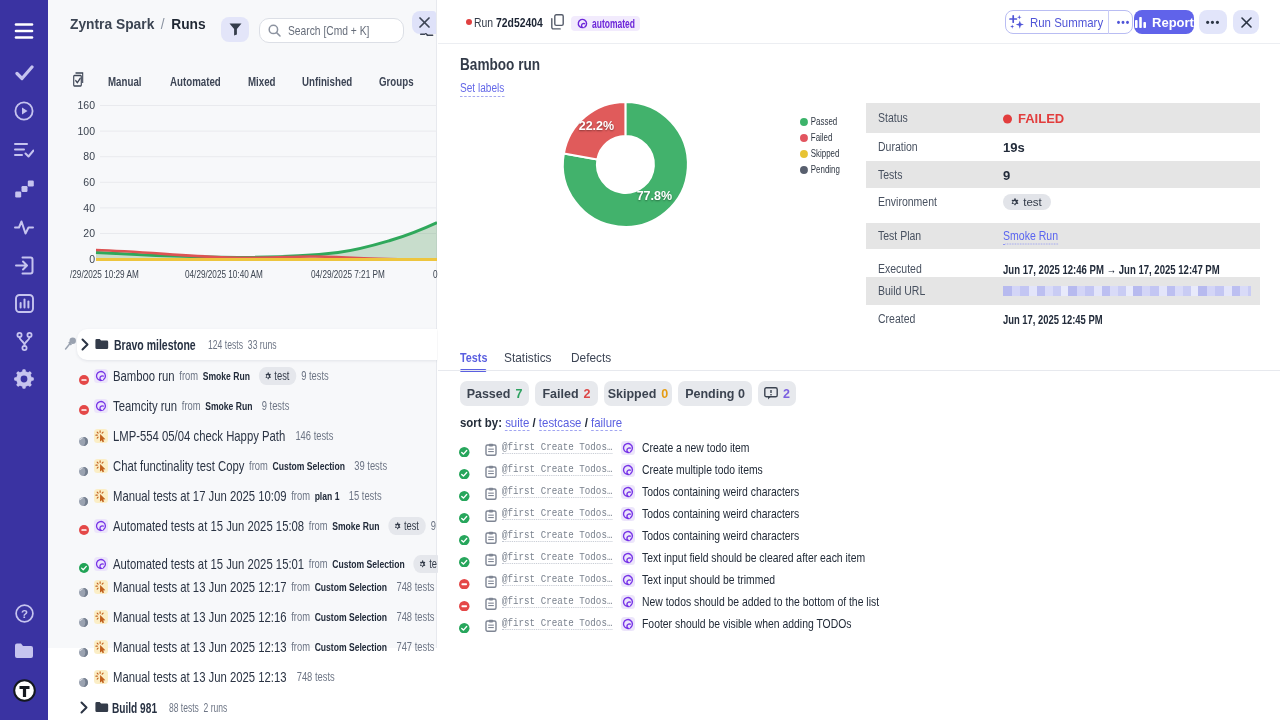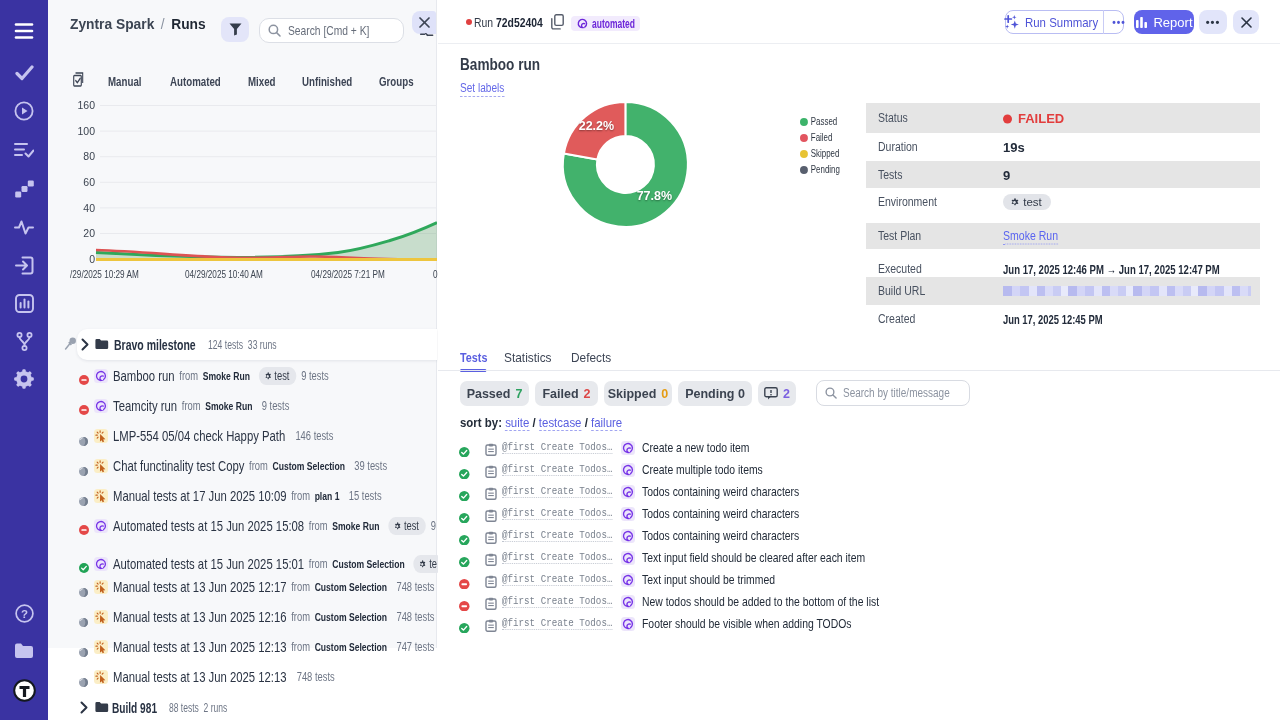--- a/index.html
+++ b/index.html
@@ -514,34 +514,34 @@
       <svg class="abs" style="left:113px;top:14px" width="13" height="16" viewBox="0 0 13 16">
           <rect x="3.8" y="0.8" width="8.4" height="10.6" rx="1.4" stroke="#565d6b" stroke-width="1.4" fill="none"></rect>
           <path d="M9.2 14.9 h-6.6 a1.6 1.6 0 0 1-1.8-1.8 v-8.3" stroke="#565d6b" stroke-width="1.4" fill="none" stroke-linecap="round"></path>
         </svg>
       <div id="autochip" style="top:16px;height:15px;border-radius:4px">
           <svg width="13" height="13" viewBox="0 0 16 16">
             <path d="M11 12.1 A5.1 5.1 0 1 0 8.4 13.1 A2.6 2.6 0 1 1 10.6 8.2" stroke="#6d28d9" stroke-width="1.7" fill="none" stroke-linecap="round"></path>
           </svg>
           <span class="tw"><span>automated</span></span>
         </div>
-      <div class="tb-btn" style="left:567px;width:119px;border:1px solid #b9bdf3;color:#4f54d7;font-weight:500">
+      <div class="tb-btn" style="left:567px;width:128px;border:1px solid #b9bdf3;color:#4f54d7;font-weight:500">
         <svg width="17" height="17" viewBox="0 0 17 17" style="margin-right:5px;flex-shrink:0">
             <g stroke="#4f54d7" stroke-width="1.7" stroke-linecap="round">
               <line x1="5.2" y1="1.8" x2="5.2" y2="8.2"></line>
               <line x1="2" y1="5" x2="8.4" y2="5"></line>
             </g>
             <path d="M11.8 6.5 l1 3.1 l3.1 1 l-3.1 1 l-1 3.1 l-1-3.1 l-3.1-1 l3.1-1 Z" fill="#4f54d7"></path>
             <path d="M11.3 1 l0.55 1.75 l1.75 0.55 l-1.75 0.55 l-0.55 1.75 l-0.55-1.75 l-1.75-0.55 l1.75-0.55 Z" fill="#4f54d7"></path>
             <path d="M4.2 10.5 l0.5 1.6 l1.6 0.5 l-1.6 0.5 l-0.5 1.6 l-0.5-1.6 l-1.6-0.5 l1.6-0.5 Z" fill="#4f54d7"></path>
           </svg>
         <span style="margin-right:4px;width:74px;overflow:visible;white-space:nowrap"><span style="display:inline-block;transform:scaleX(0.88);transform-origin:0 50%">Run Summary</span></span>
           <span style="border-left:1px solid #c9ccf5;height:24px;display:flex;align-items:center;padding-left:8px;letter-spacing:1px;font-weight:700;font-size:10px">•••</span>
       </div>
-      <div class="tb-btn" style="left:696px;width:60px;background:#6063ea;color:#fff;font-weight:400">
+      <div class="tb-btn" style="left:696px;width:60px;background:#6063ea;color:#fff;font-weight:700">
         <svg width="13" height="13" viewBox="0 0 13 13" style="margin-right:5px">
             <g fill="#fff">
               <rect x="1" y="4" width="2.6" height="8" rx="0.8"></rect>
               <rect x="5.2" y="1" width="2.6" height="11" rx="0.8"></rect>
               <rect x="9.4" y="6" width="2.6" height="6" rx="0.8"></rect>
             </g>
           </svg>Report
       </div>
       <div class="tb-btn" style="left:761px;width:28px;background:#e2e5fa;color:#2b3444;font-weight:700;letter-spacing:1px;font-size:11px">•••</div>
       <div class="tb-btn" style="left:795px;width:26px;background:#e2e5fa">
@@ -618,27 +618,20 @@
         <svg width="14" height="13" viewBox="0 0 14 13">
           <rect x="0.8" y="0.8" width="12.4" height="9" rx="1.6" stroke="#3b4350" stroke-width="1.4" fill="none"></rect>
           <path d="M4 9.8 v2.6 l2.8-2.6" fill="#3b4350"></path>
           <g fill="#3b4350">
             <rect x="6.3" y="3" width="1.4" height="3"></rect>
             <rect x="6.3" y="7" width="1.4" height="1.4"></rect>
           </g>
         </svg>
         <span style="color:#7a5fe0">2</span>
       </div>
-    <div class="abs" style="left:378px;top:380px;width:154px;height:26px;background:#fff;border:1px solid #d8dbe2;border-radius:8px;display:flex;align-items:center;padding-left:8px;color:#8c93a0;font-size:12.5px;overflow:hidden;white-space:nowrap">
-        <svg width="12" height="12" viewBox="0 0 13 13" style="margin-right:6px;flex-shrink:0">
-          <circle cx="5.4" cy="5.4" r="4.2" stroke="#8c93a0" stroke-width="1.5" fill="none"></circle>
-          <line x1="8.6" y1="8.6" x2="12" y2="12" stroke="#8c93a0" stroke-width="1.5" stroke-linecap="round"></line>
-        </svg>
-        <span style="display:inline-block;transform:scaleX(0.80);transform-origin:0 50%">Search by title/message</span>
-      </div>
 
     <div class="abs" style="left:22px;top:415px;font-size:13px;color:#222b38;font-weight:700;transform:scaleX(0.88);transform-origin:0 50%;white-space:nowrap">sort by: <span style="color:#5a5fe0;font-weight:400;border-bottom:1px dashed #9b9ff0">suite</span> / <span style="color:#5a5fe0;font-weight:400;border-bottom:1px dashed #9b9ff0">testcase</span> / <span style="color:#5a5fe0;font-weight:400;border-bottom:1px dashed #9b9ff0">failure</span></div>
     <div id="testrows">
       <div class="testrow" style="top:437px">
           <span class="st"><svg width="10.5" height="10.5" viewBox="0 0 13 13">
               <circle cx="6.5" cy="6.5" r="6.5" fill="#27a65c"></circle>
               <path d="M3.4 6.7 l2.1 2.1 l4-4.4" stroke="#fff" stroke-width="1.7" fill="none" stroke-linecap="round" stroke-linejoin="round"></path>
             </svg></span>
           <span class="cb"><svg width="12" height="13" viewBox="0 0 12 13">
               <rect x="1" y="2" width="10" height="10.3" rx="1.5" stroke="#7f8694" stroke-width="1.4" fill="none"></rect>

